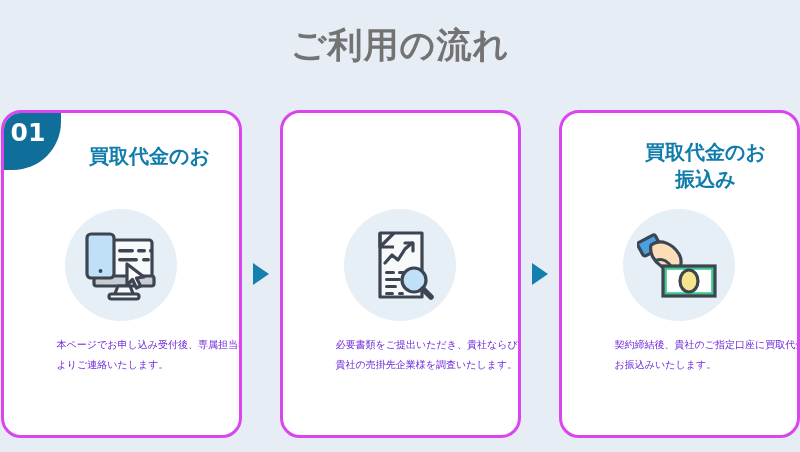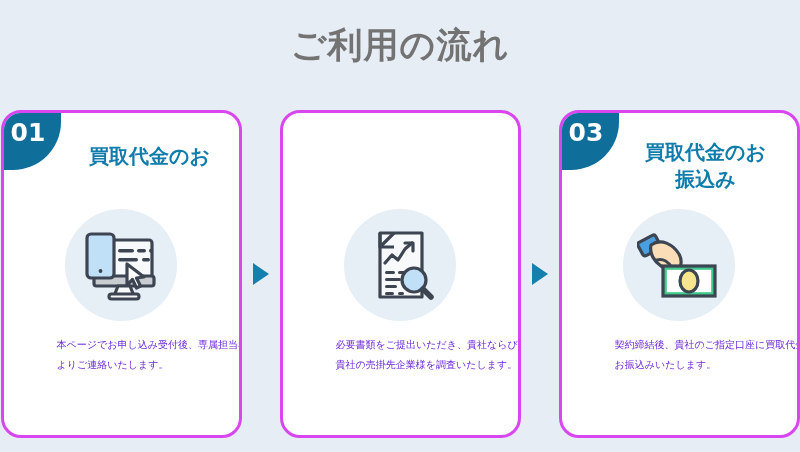--- a/index.html
+++ b/index.html
@@ -205,21 +205,20 @@
       </div>
     </div>
     <div class="card-body">必要書類をご提出いただき、貴社ならびに貴社の売掛先企業様を調査いたします。</div>
   </div>
 
   <div class="arrow">
     <div class="arrow-tri"></div>
   </div>
 
   <div class="card three">
-    <div class="badge">03</div>
     <div class="card-title">
       <div>買取代金のお</div>
       <div>振込み</div>
     </div>
     <div class="icon-wrap">
       <div class="icon-circle">
         <svg width="84" height="78" viewBox="0 0 84 78">
 
           <rect x="2" y="12" width="20" height="15" rx="2.5" transform="rotate(-28 12 19)" fill="#4a9fe0" stroke="#3d4552" stroke-width="3.2"></rect>
 

